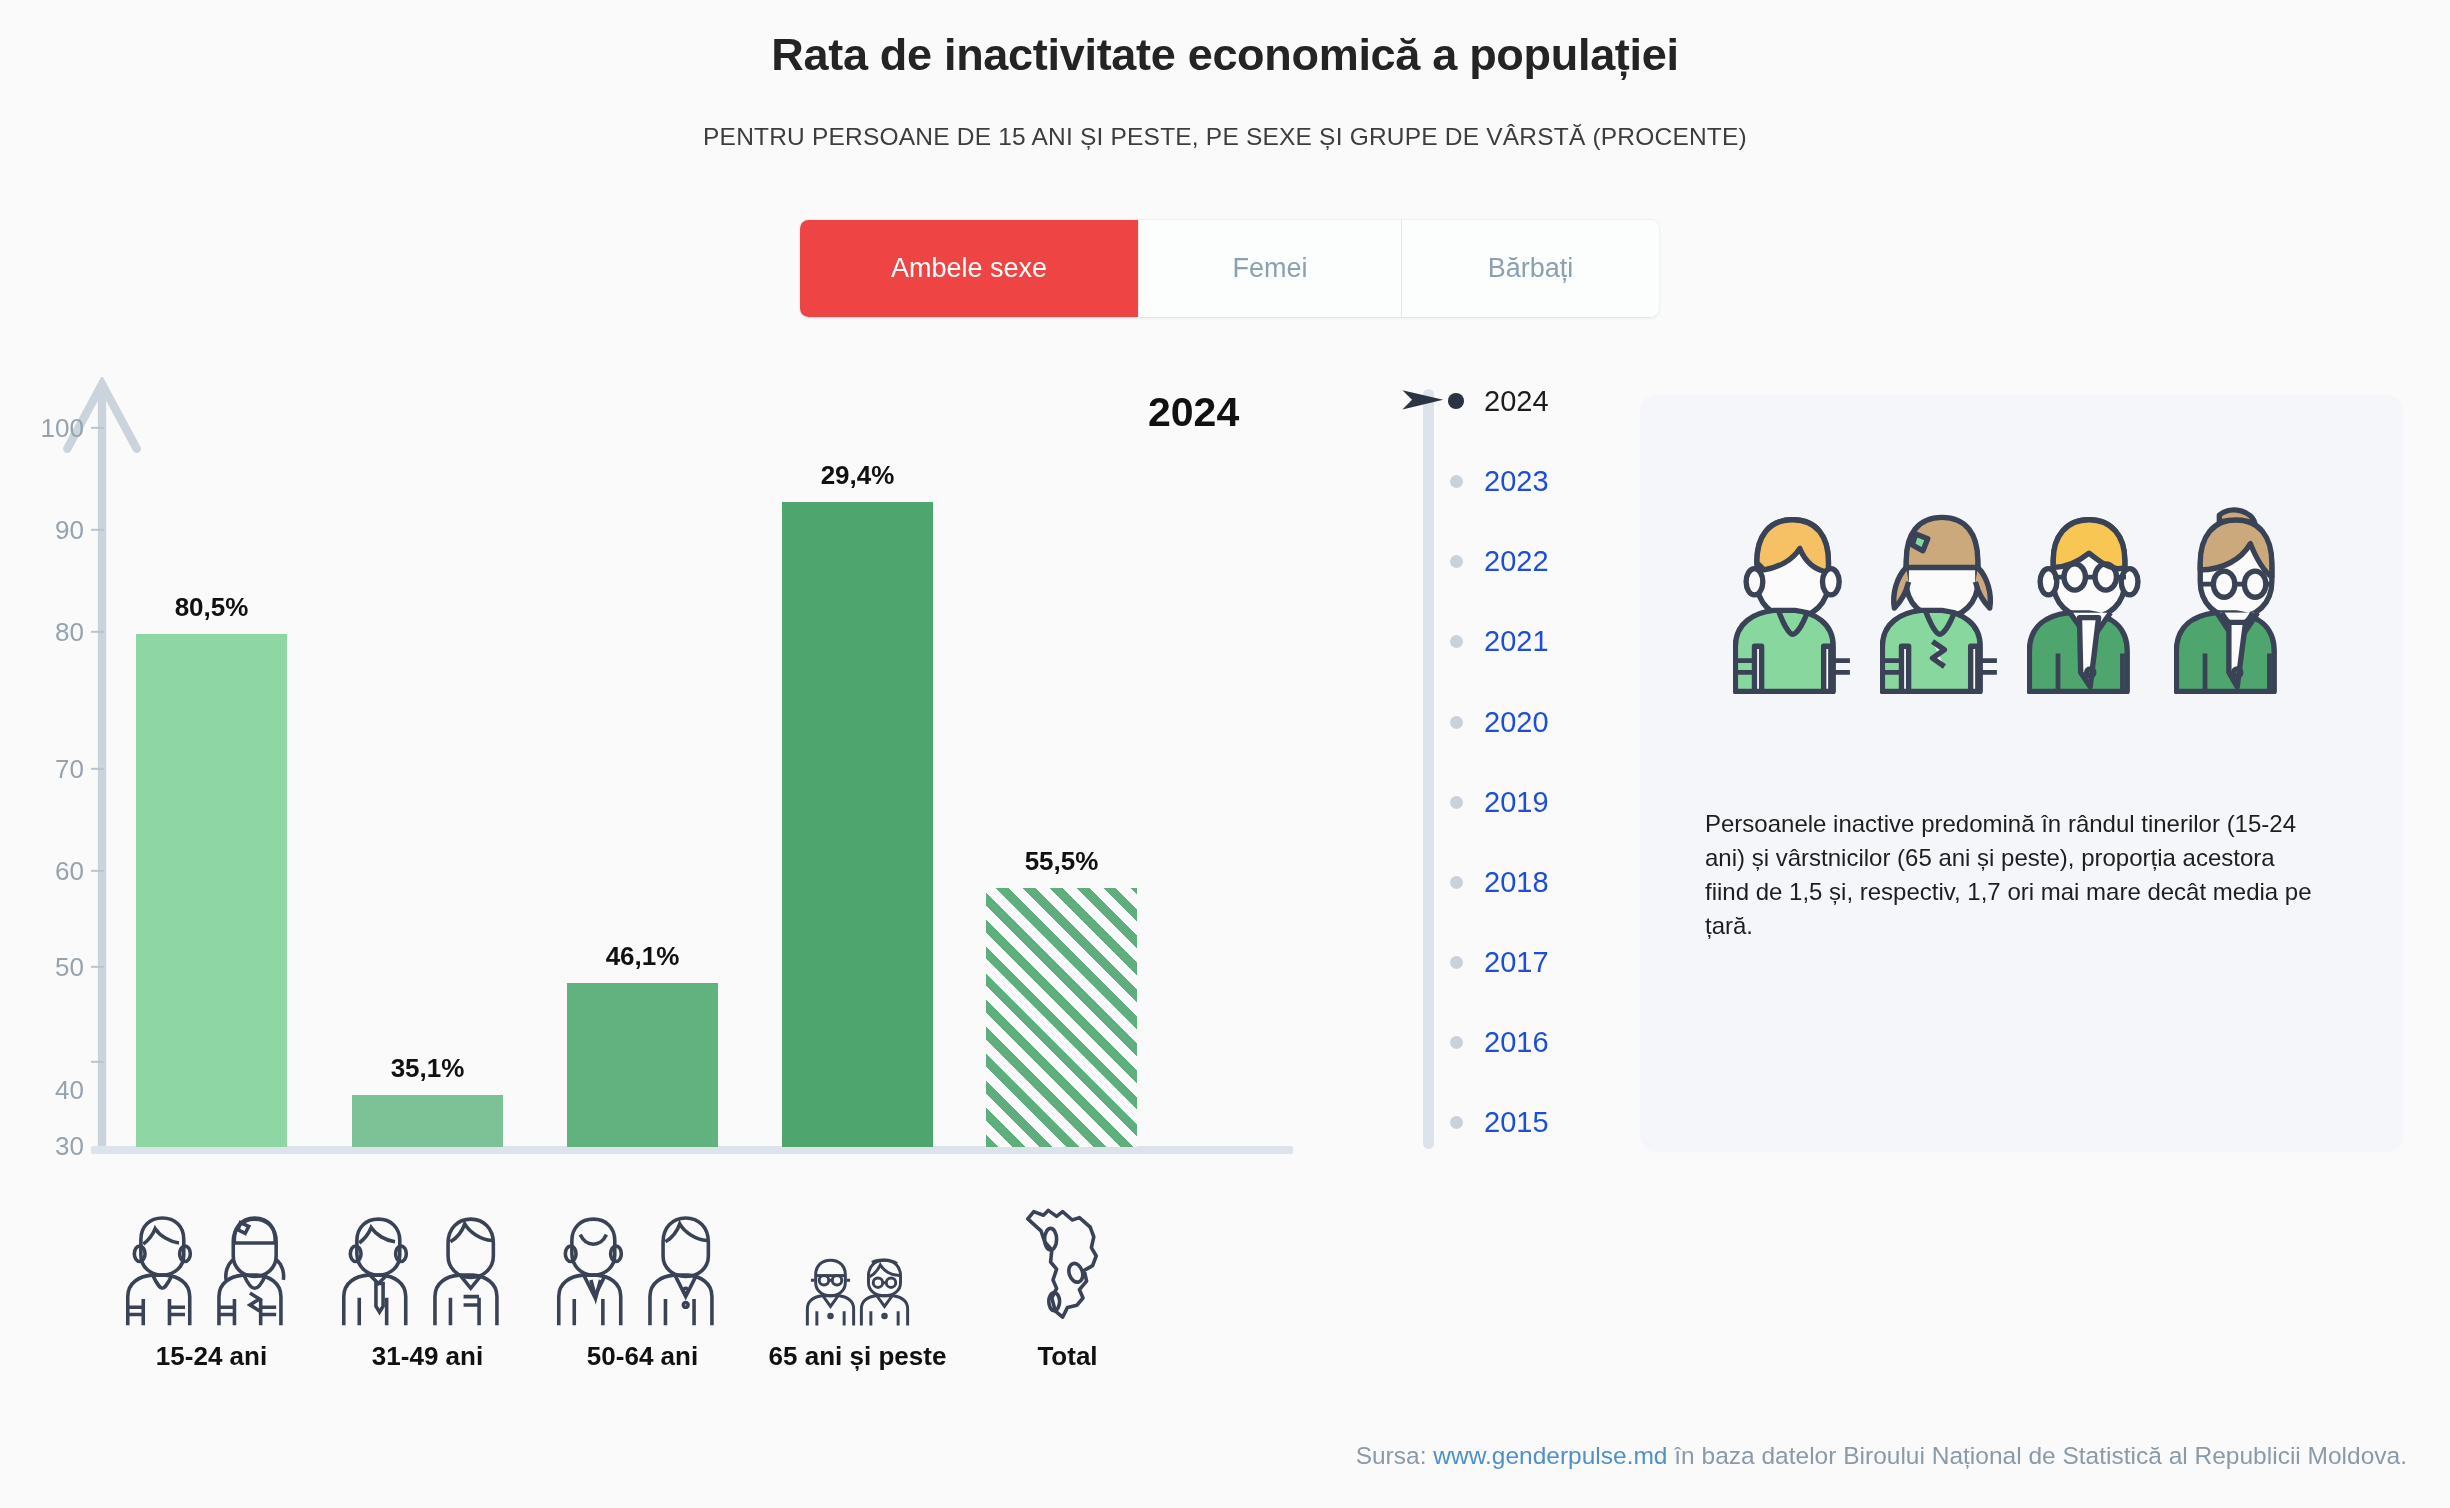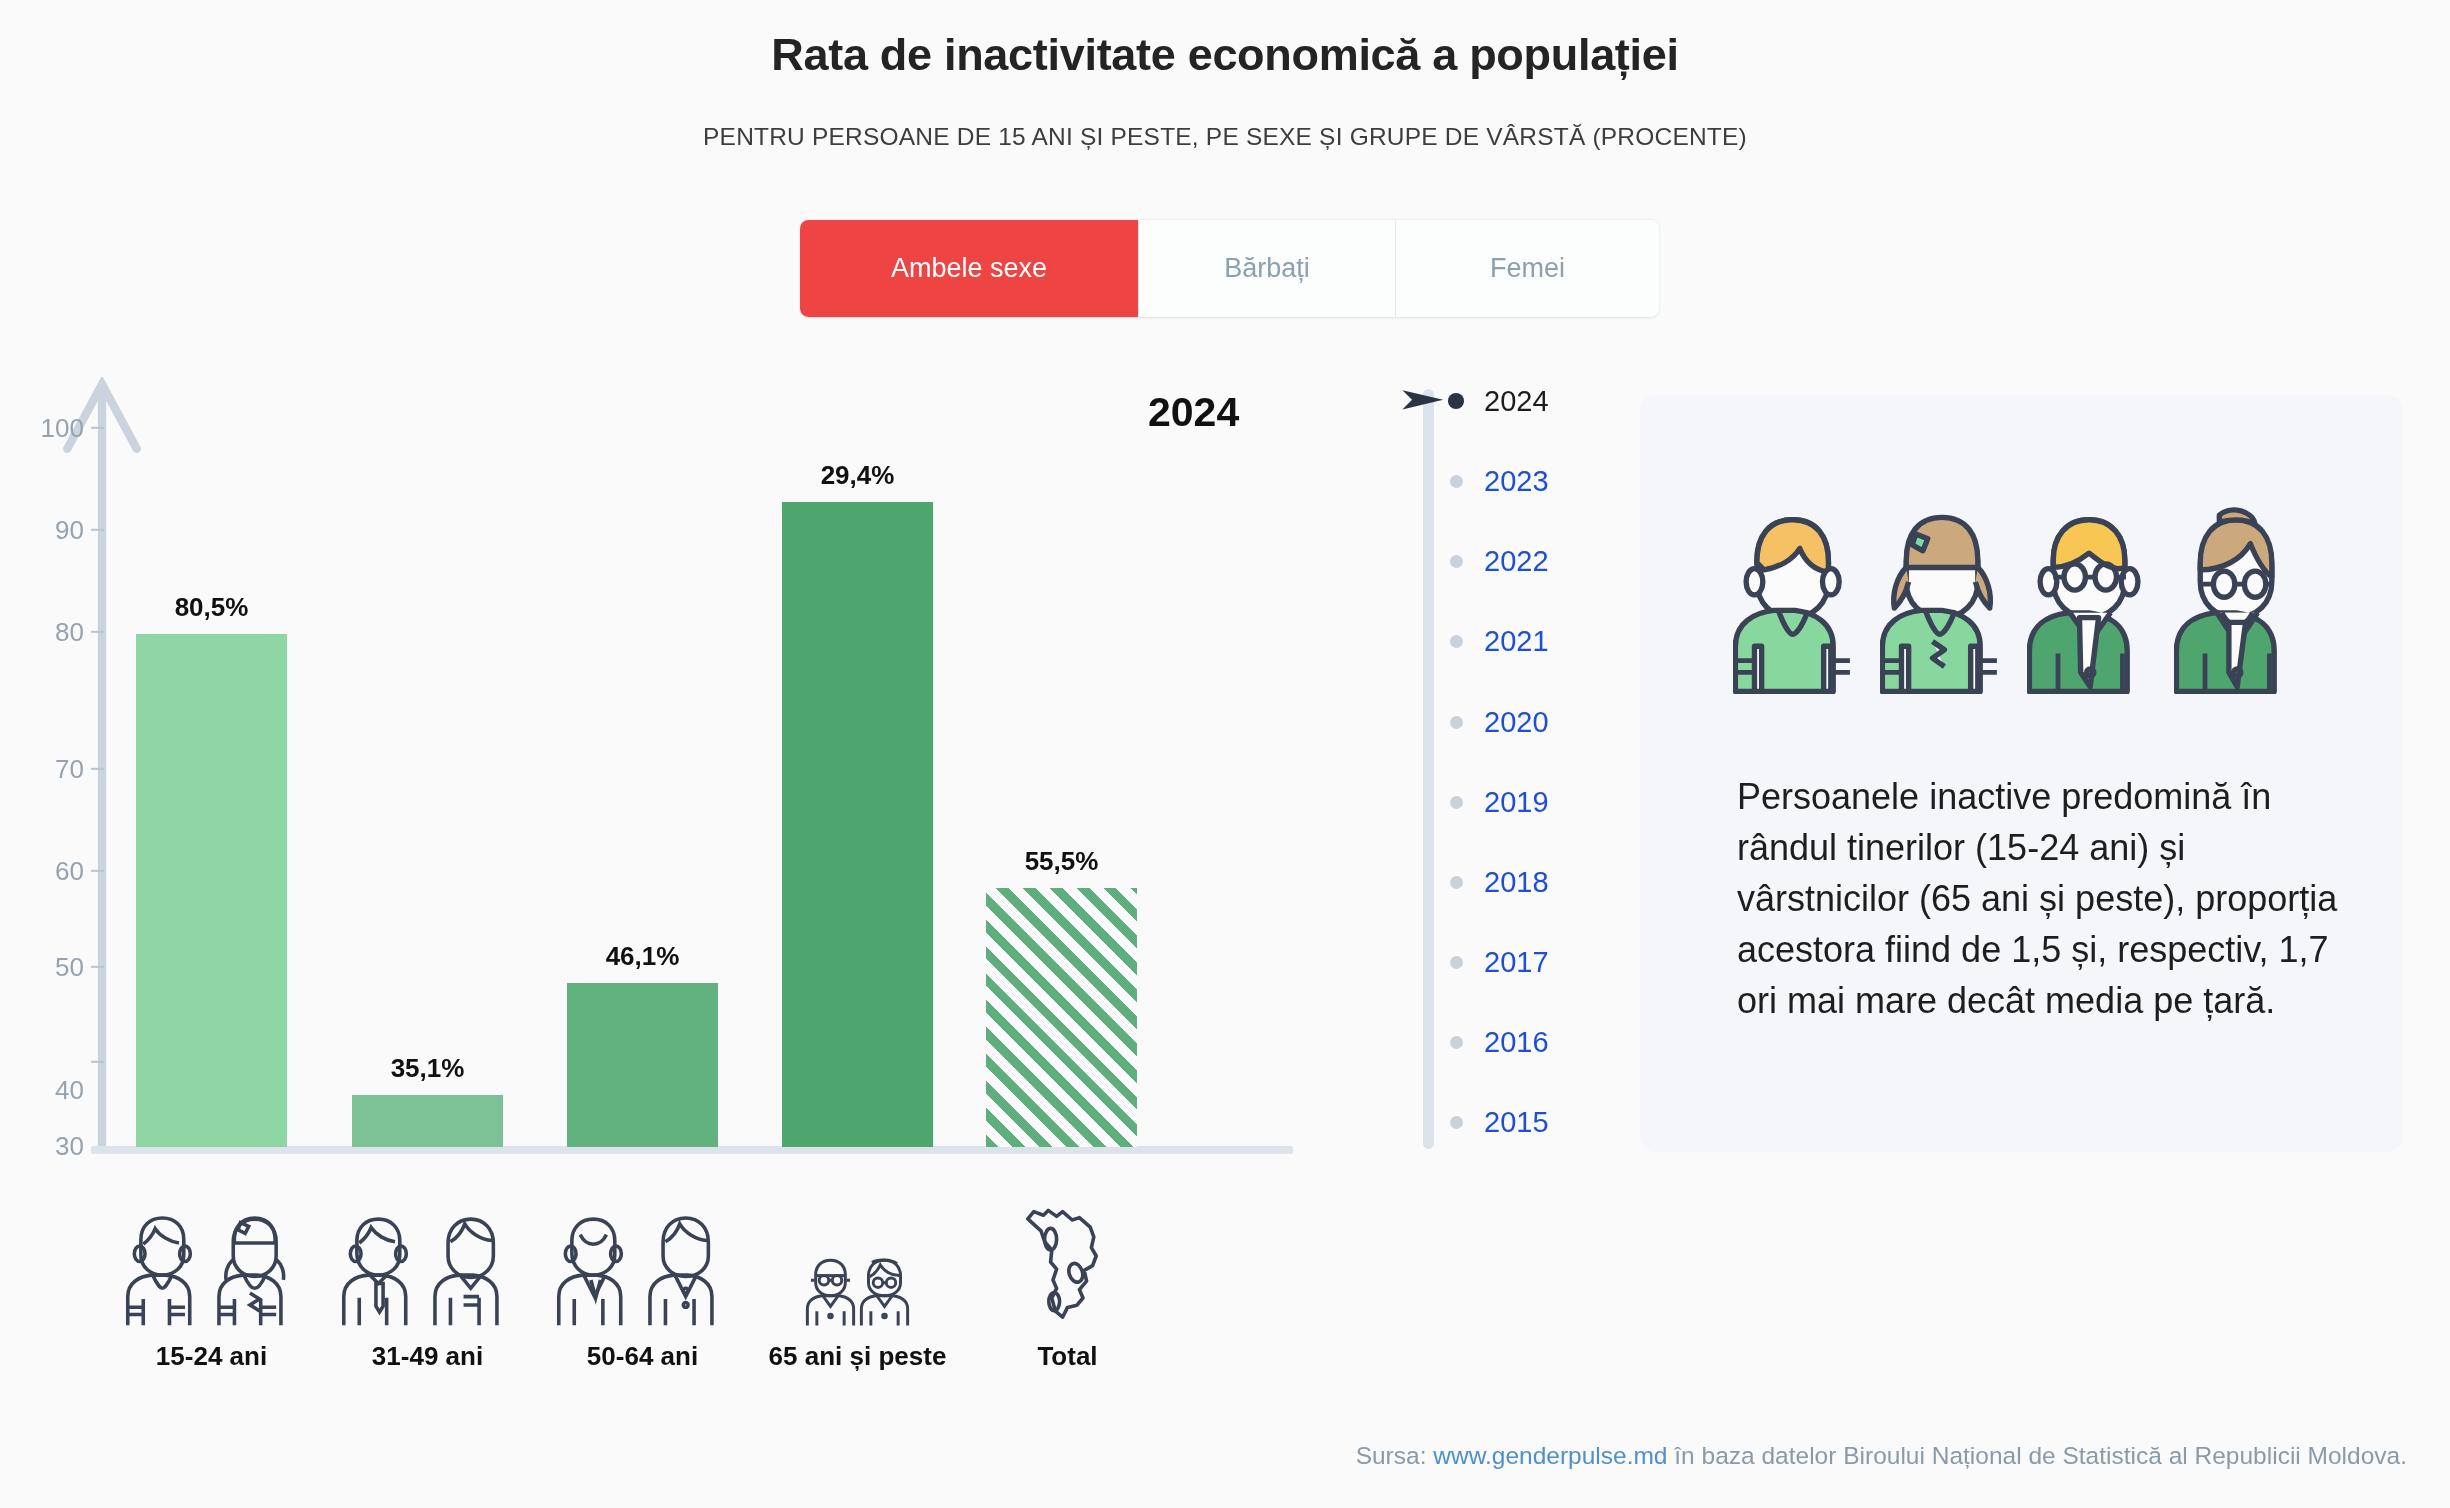--- a/index.html
+++ b/index.html
@@ -121,44 +121,44 @@
   .info {
     position: absolute; left: 1640px; top: 395px;
     width: 763px; height: 757px;
     background: #F4F6F9; border-radius: 15.6px;
   }
   .info-figs {
     position: absolute; top: 108px; left: 0; width: 100%;
     display: flex; justify-content: center; align-items: flex-end; gap: 10.8px;
   }
   .info-text {
-    position: absolute; left: 65px; top: 376px; width: 610px;
-    font-size: 36px; line-height: 1.42; color: #1e1e1e; margin-left: 32px;
+    position: absolute; left: 65px; top: 412px; width: 610px;
+    font-size: 24px; line-height: 1.42; color: #1e1e1e;
   }
 
   
   .footer {
     position: absolute; left: 0; top: 1442px; width: 2450px;
     text-align: right; padding-right: 43px;
     font-size: 24.5px; color: #8A9AA8;
   }
   .footer a { color: #4E8FCC; text-decoration: none; }
 </style>
 </head>
 <body>
 
 <div class="page">
 
   <div class="title">Rata de inactivitate economică a populației</div>
   <div class="subtitle">PENTRU PERSOANE DE 15 ANI ȘI PESTE, PE SEXE ȘI GRUPE DE VÂRSTĂ (PROCENTE)</div>
 
   <div class="tabs">
     <div class="tab w1 active">Ambele sexe</div>
+    <div class="tab w2">Femei</div>
     <div class="tab w3">Bărbați</div>
-    <div class="tab w2">Femei</div>
   </div>
 
   <div class="chart-wrap">
 
     <svg class="yaxis-svg" width="84" height="784" viewBox="0 0 140 1310">
       <polyline points="12,120 70,12 128,120" fill="none" stroke="#CBD4DC" stroke-width="14" stroke-linecap="round"></polyline>
       <line x1="70" y1="14" x2="70" y2="1298" stroke="#CBD4DC" stroke-width="14"></line>
     </svg>
 
     <div class="ylabel" style="top:428px">100</div>

